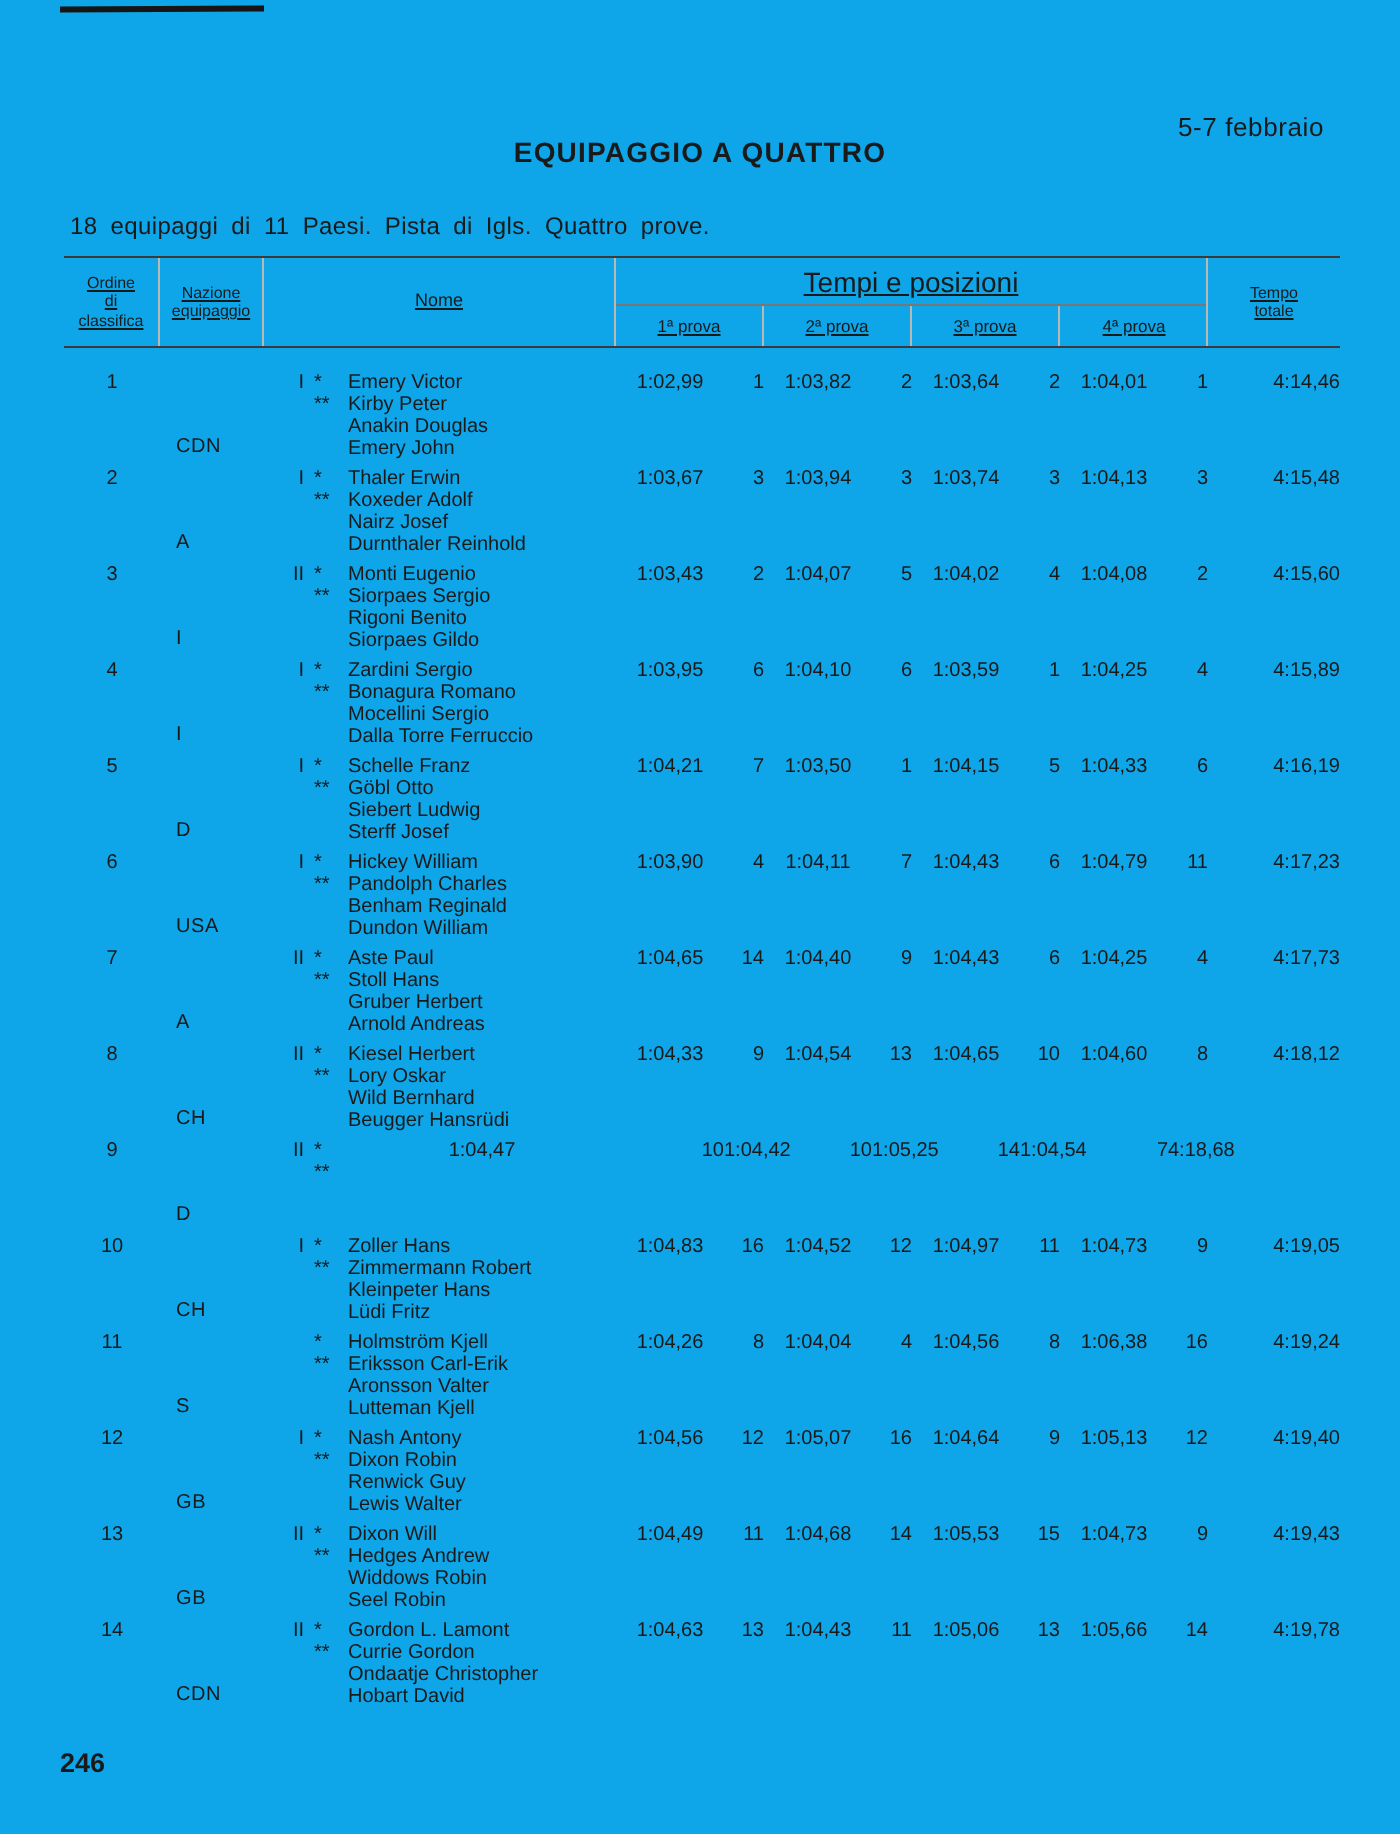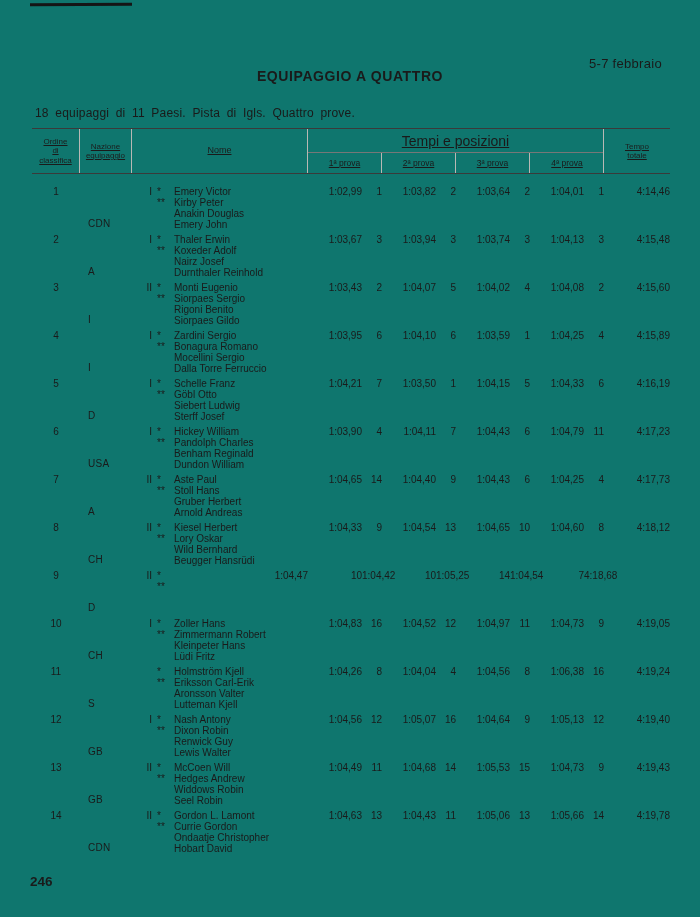--- a/index.html
+++ b/index.html
@@ -1,20 +1,20 @@
 <!DOCTYPE html>
 <html><head>
 <meta charset="utf-8">
 <style>
   * { margin:0; padding:0; box-sizing:border-box; }
   html,body { background:#d8d8d4; }
   body { font-family:"Liberation Sans","DejaVu Sans",sans-serif; }
   .page {
     position:relative; width:700px; height:917px;
-    background:#0f766e; color:#1a1a1a; overflow:hidden;
+    background:#0ea5e9; color:#1a1a1a; overflow:hidden;
     margin:0 auto;
   }
   .scan-mark {
     position:absolute; top:3px; left:30px; width:102px; height:3px;
     background:#151515; transform:rotate(-0.3deg);
   }
   .date {
     position:absolute; top:56px; right:38px;
     font-size:13px; letter-spacing:0.3px;
   }
@@ -65,21 +65,21 @@
     align-items:start;
     font-size:10px; line-height:11px;
     margin-bottom:4px;
   }
   .c.rank   { text-align:center; }
   .c.nation { padding-left:8px; letter-spacing:0.3px;margin-top:32px; }
   .c.team   { text-align:right; }
   .c.markers{ padding-left:5px; }
   .mline    { height:11px; }
   .nline    { white-space:nowrap; }
-  .c.time   { text-align:right; white-space:nowrap; }
+  .c.time   { text-align:center; white-space:nowrap; }
   .c.pos    { text-align:right; }
   .c.total  { text-align:right; white-space:nowrap; }
 
   .pageno {
     position:absolute; top:874px; left:30px;
     font-size:13.5px; font-weight:700;
   }
 </style>
 </head>
 <body>
@@ -425,21 +425,21 @@
           <div class="c rank">13</div>
           <div class="c nation">GB</div>
           <div class="c team">II</div>
           <div class="c markers">
             <div class="mline">*</div>
             <div class="mline">**</div>
             <div class="mline">&nbsp;</div>
             <div class="mline">&nbsp;</div>
           </div>
           <div class="c names">
-            <div class="nline">McCoen Will</div>
+            <div class="nline">Dixon Will</div>
             <div class="nline">Hedges Andrew</div>
             <div class="nline">Widdows Robin</div>
             <div class="nline">Seel Robin</div>
           </div>
           <div class="c time">1:04,49</div>
           <div class="c pos">11</div>
           <div class="c time">1:04,68</div>
           <div class="c pos">14</div>
           <div class="c time">1:05,53</div>
           <div class="c pos">15</div>

